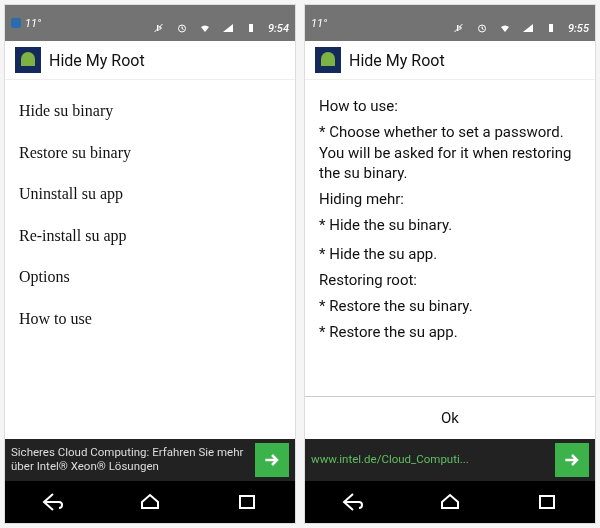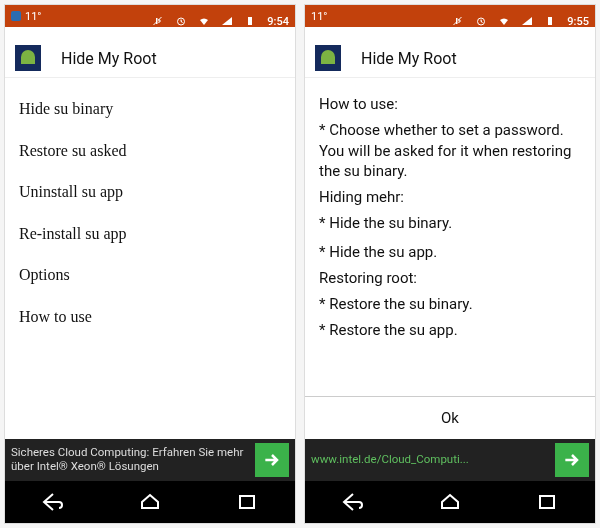--- a/index.html
+++ b/index.html
@@ -15,41 +15,41 @@
   .phone {
     flex: 1;
     background: #fff;
     display: flex;
     flex-direction: column;
     border: 1px solid #ddd;
     position: relative;
     overflow: hidden;
   }
   .status-bar {
-    height: 22px;
-    background: #c2410c;
+    height: 36px;
+    background: #737373;
     color: #fff;
     display: flex;
     align-items: center;
     font-size: 11px;
     padding: 0 6px;
+    font-style: italic;
   }
   .status-left { display: flex; align-items: center; gap: 4px; flex: 1; }
   .status-right { display: flex; align-items: center; gap: 11px; margin-top: 10px; }
   .status-bar svg { width: 12px; height: 12px; fill: #fff; }
   .status-bar .clock { font-weight: 500; }
   .sq { width: 10px; height: 10px; background: #2b6cb0; border-radius: 2px; }
   .app-bar {
     display: flex;
     align-items: center;
-    gap: 20px;
+    gap: 8px;
     padding: 6px 10px;
     background: #fff;
     border-bottom: 1px solid #eee;
-    margin-top: 12px;
   }
   .app-icon {
     width: 26px; height: 26px;
     background: #142a5c;
     display: flex; align-items: flex-end; justify-content: center;
     position: relative;
   }
   .app-icon::before {
     content: "";
     width: 14px; height: 14px;
@@ -138,21 +138,21 @@
     </div>
   </div>
 
   <div class="app-bar">
     <div class="app-icon"></div>
     <div class="app-title">Hide My Root</div>
   </div>
 
   <div class="content">
     <div class="menu-item">Hide su binary</div>
-    <div class="menu-item">Restore su asked</div>
+    <div class="menu-item">Restore su binary</div>
     <div class="menu-item">Uninstall su app</div>
     <div class="menu-item">Re-install su app</div>
     <div class="menu-item">Options</div>
     <div class="menu-item">How to use</div>
   </div>
 
   <div class="ad-bar">
     <div class="ad-text">Sicheres Cloud Computing: Erfahren Sie mehr über Intel® Xeon® Lösungen</div>
     <div class="ad-arrow">
       <svg viewBox="0 0 24 24">

